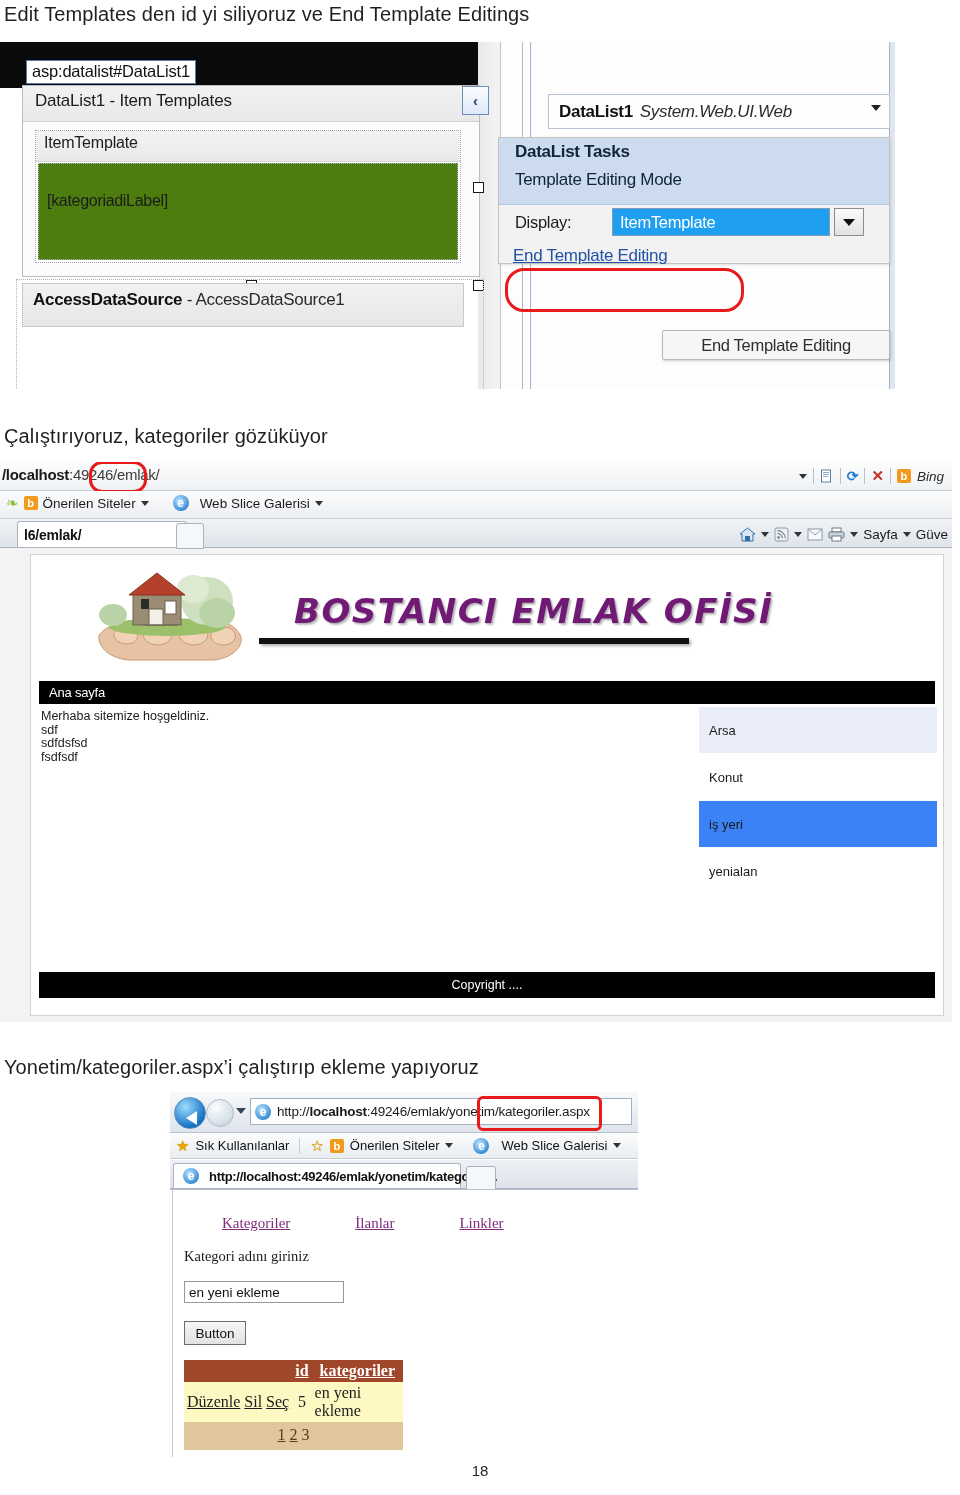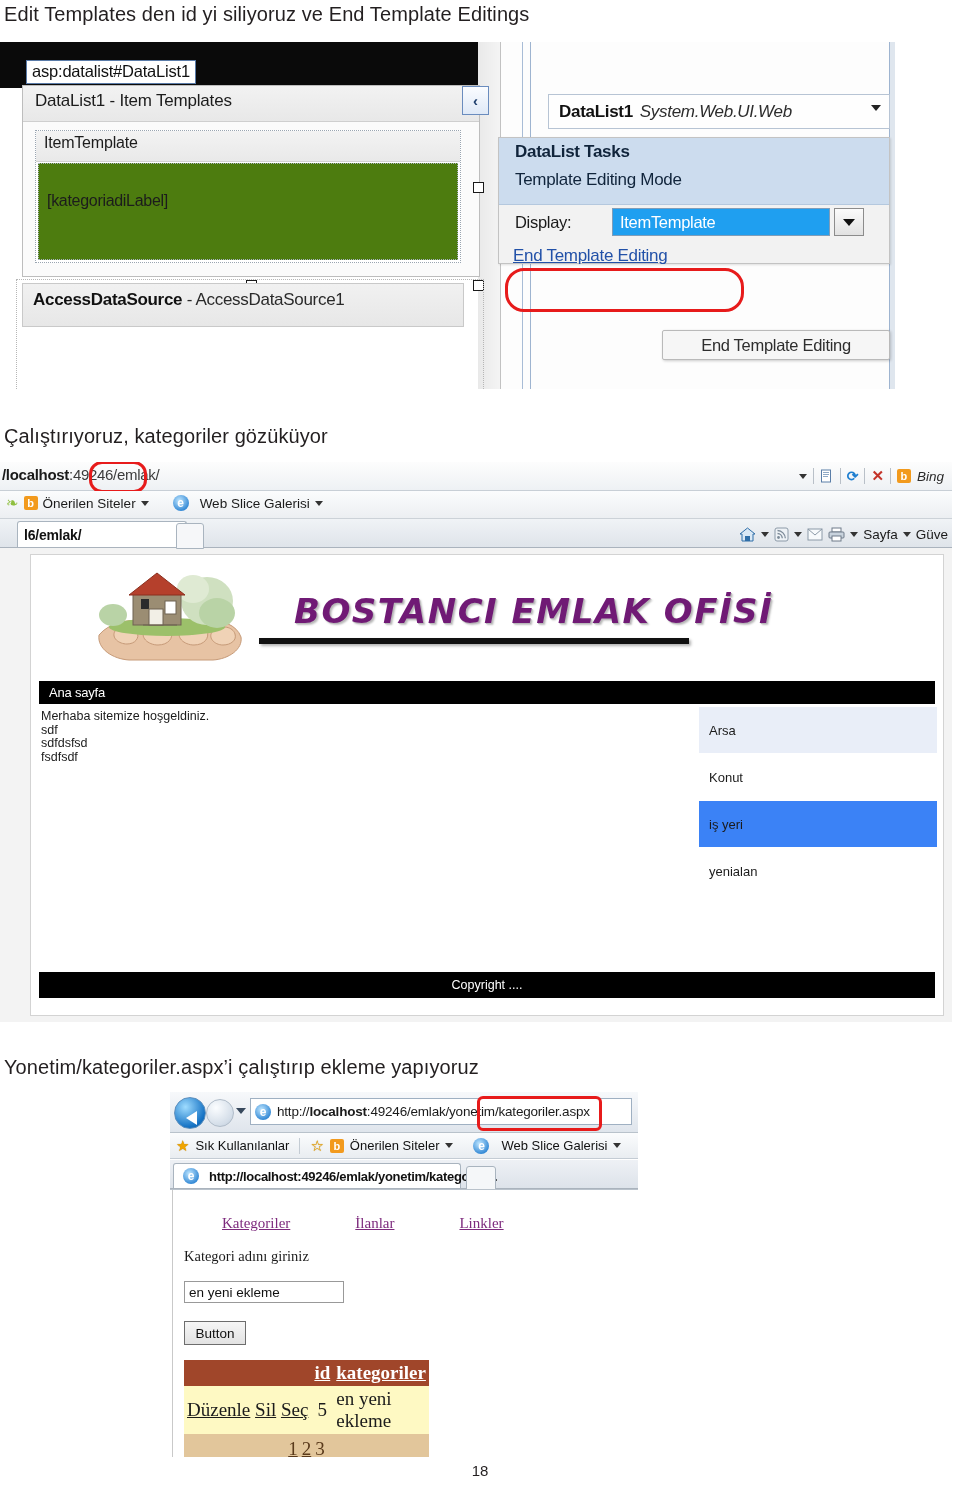--- a/index.html
+++ b/index.html
@@ -218,21 +218,21 @@
   .adm-label{position:absolute;left:14px;top:58px;font-size:14.5px;color:#1b1b1b;
     font-family:"Liberation Serif", serif;}
   .adm-input{position:absolute;left:14px;top:91px;width:160px;height:22px;background:#fff;
     border:1px solid #999;display:flex;align-items:center;padding-left:4px;box-sizing:border-box;
     font-size:13.5px;color:#111;}
   .adm-button{position:absolute;left:14px;top:131px;width:62px;height:24px;
     background:linear-gradient(to bottom,#f6f6f6,#e2e2e2);border:1px solid #6d6d6d;
     display:flex;align-items:center;justify-content:center;font-size:13.5px;color:#111;box-sizing:border-box;}
   .grid{position:absolute;left:14px;top:170px;width:219px;border-collapse:collapse;
     font-family:"Liberation Serif", serif;}
-  .grid td{font-size:19px;padding:2px 3px;}
+  .grid td{font-size:16px;padding:2px 3px;}
   .grid .hrow td{background:#a0462a;color:#ffffff;font-weight:bold;text-align:center;
     text-decoration:underline;}
   .grid .drow td{background:#fef9c3;color:#1b1b1b;}
   .grid .drow a{color:#1b1b1b;text-decoration:underline;}
   .grid .prow td{background:#e2c69b;color:#5a3a1b;text-align:center;padding:4px 0 6px 0;}
   .grid .prow a{color:#5a3a1b;text-decoration:underline;margin:0 2px;}
   .grid .prow span{margin:0 2px;}
 
   .pagenum{position:absolute;left:0;top:1462px;width:960px;text-align:center;
     font-size:15px;color:#231f20;}

